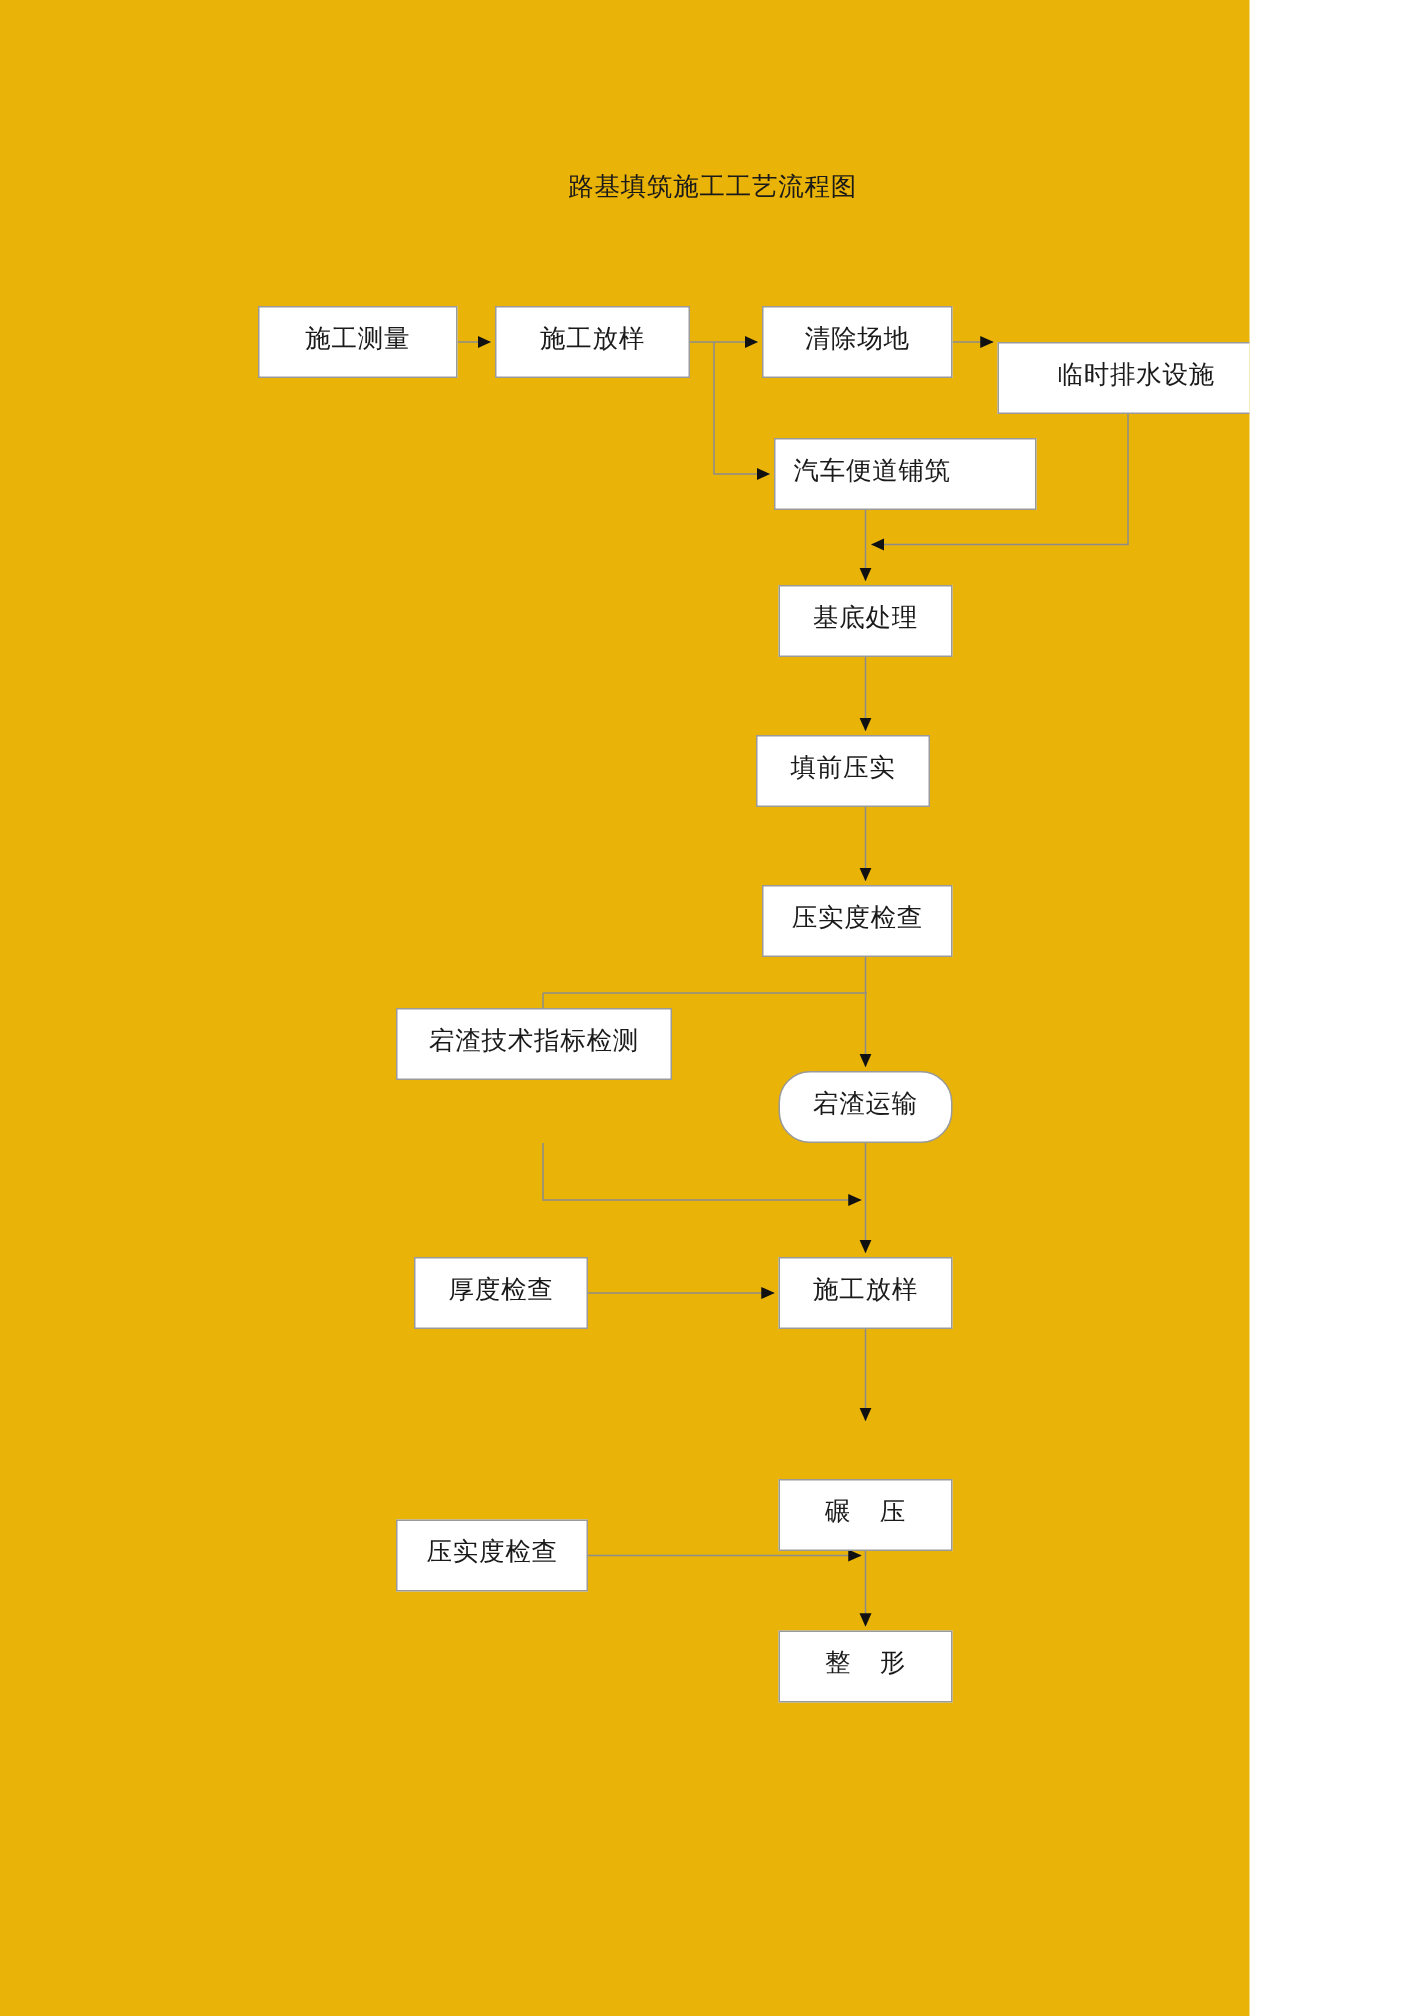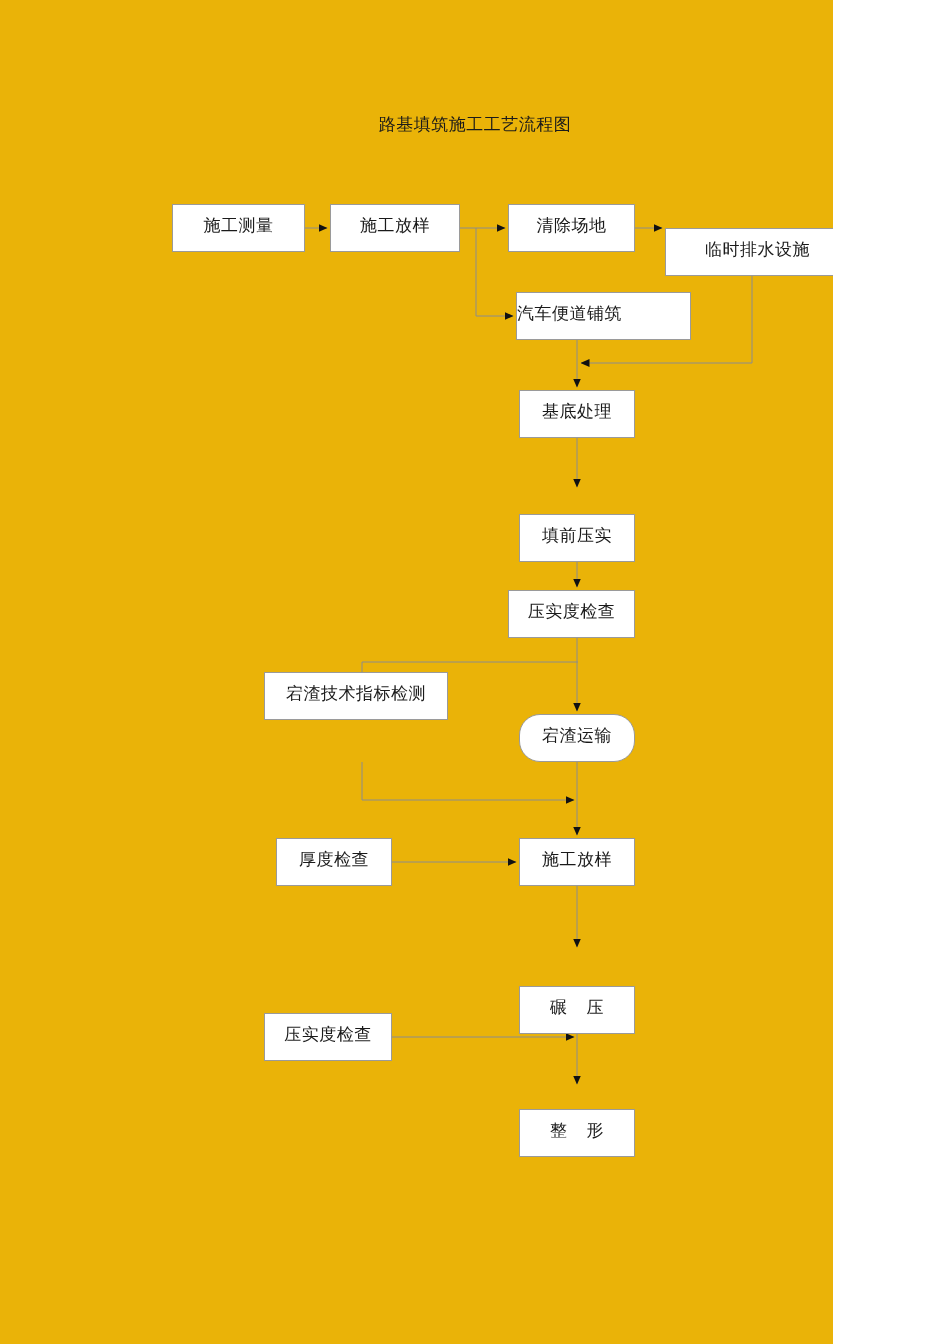--- a/index.html
+++ b/index.html
@@ -101,35 +101,35 @@
   </svg>
 
   <div class="node" style="left:172px; top:204px; width:133px; height:48px;">施工测量</div>
 
   <div class="node" style="left:330px; top:204px; width:130px; height:48px;">施工放样</div>
 
   <div class="node" style="left:508px; top:204px; width:127px; height:48px;">清除场地</div>
 
   <div class="node" style="left:665px; top:204px; width:185px; height:48px;margin-top:24px;">临时排水设施</div>
 
-  <div class="node" style="left:516px; top:292px; width:175px; height:48px; text-align:left; ">汽车便道铺筑</div>
+  <div class="node" style="left:516px; top:292px; width:175px; height:48px; text-align:left; padding-left:12px;">汽车便道铺筑</div>
 
   <div class="node" style="left:519px; top:390px; width:116px; height:48px;">基底处理</div>
 
-  <div class="node" style="left:519px; top:490px; width:116px; height:48px;margin-top:24px;">填前压实</div>
+  <div class="node" style="left:504px; top:490px; width:116px; height:48px;">填前压实</div>
 
   <div class="node" style="left:508px; top:590px; width:127px; height:48px;">压实度检查</div>
 
   <div class="node" style="left:264px; top:672px; width:184px; height:48px;">宕渣技术指标检测</div>
 
   <div class="node" style="left:519px; top:714px; width:116px; height:48px;border-radius:21px;">宕渣运输</div>
 
   <div class="node" style="left:276px; top:838px; width:116px; height:48px;">厚度检查</div>
 
   <div class="node" style="left:519px; top:838px; width:116px; height:48px;">施工放样</div>
 
   <div class="node" style="left:519px; top:950px; width:116px; height:48px; white-space:pre;margin-top:36px;">碾    压</div>
 
   <div class="node" style="left:264px; top:1013px; width:128px; height:48px;">压实度检查</div>
 
-  <div class="node" style="left:519px; top:1087px; width:116px; height:48px; white-space:pre;margin-top:22px;">整    形</div>
+  <div class="node" style="left:519px; top:1087px; width:116px; height:48px; white-space:pre;">整    形</div>
 
 </div>
 
 </body></html>

